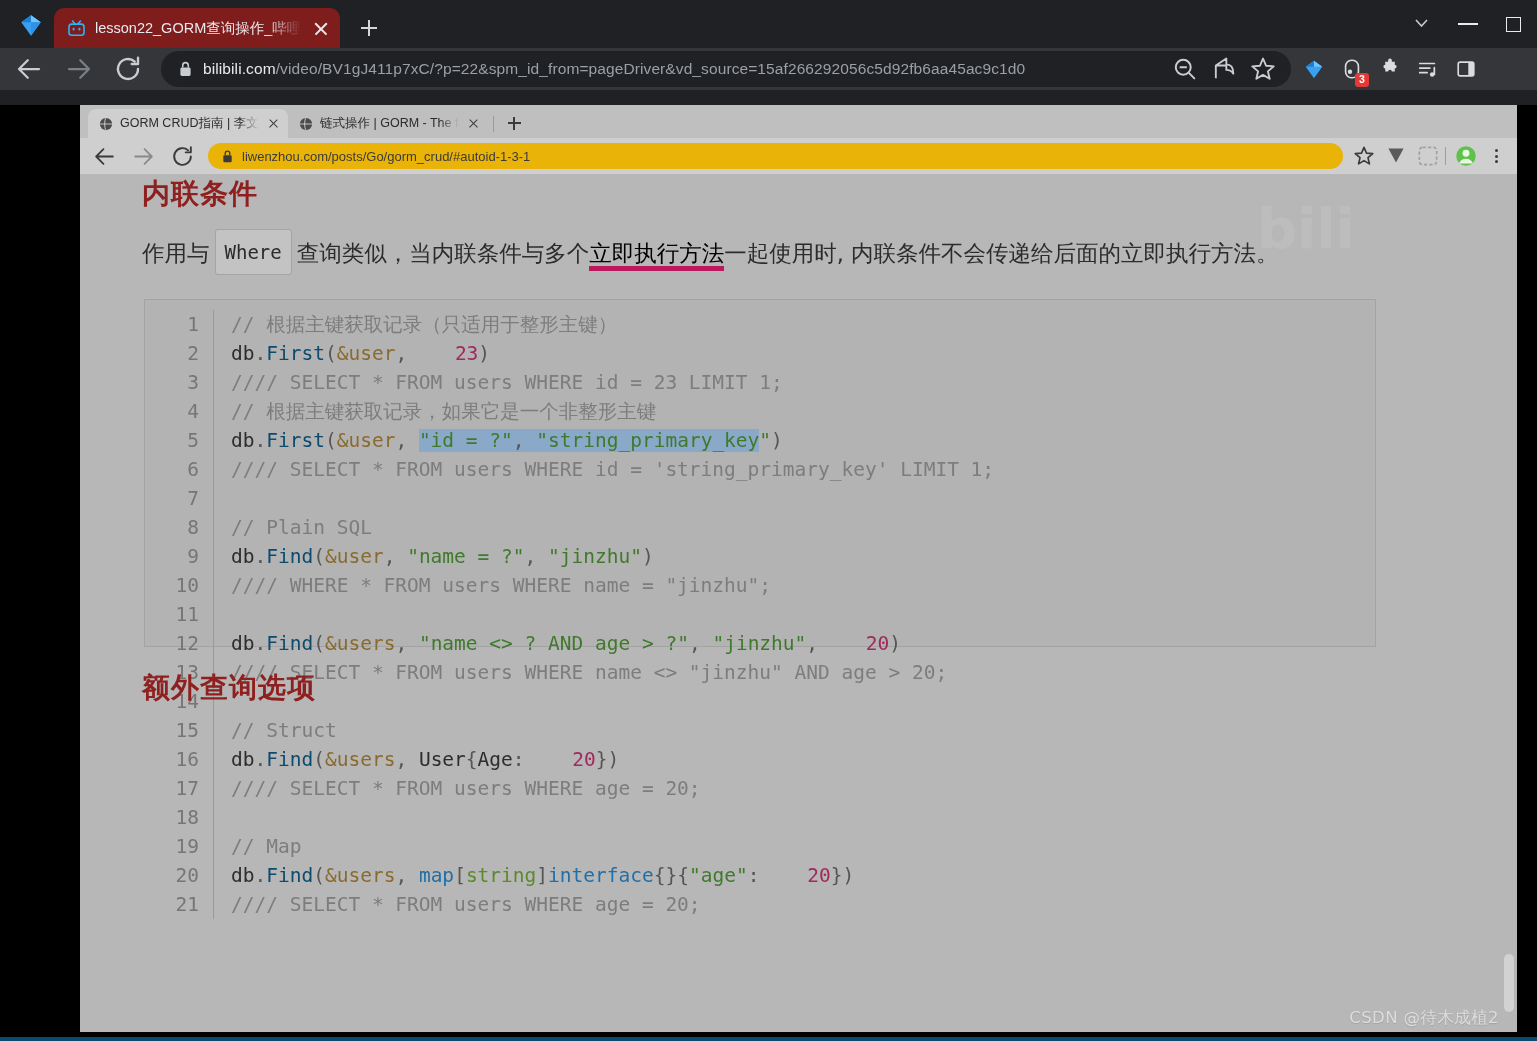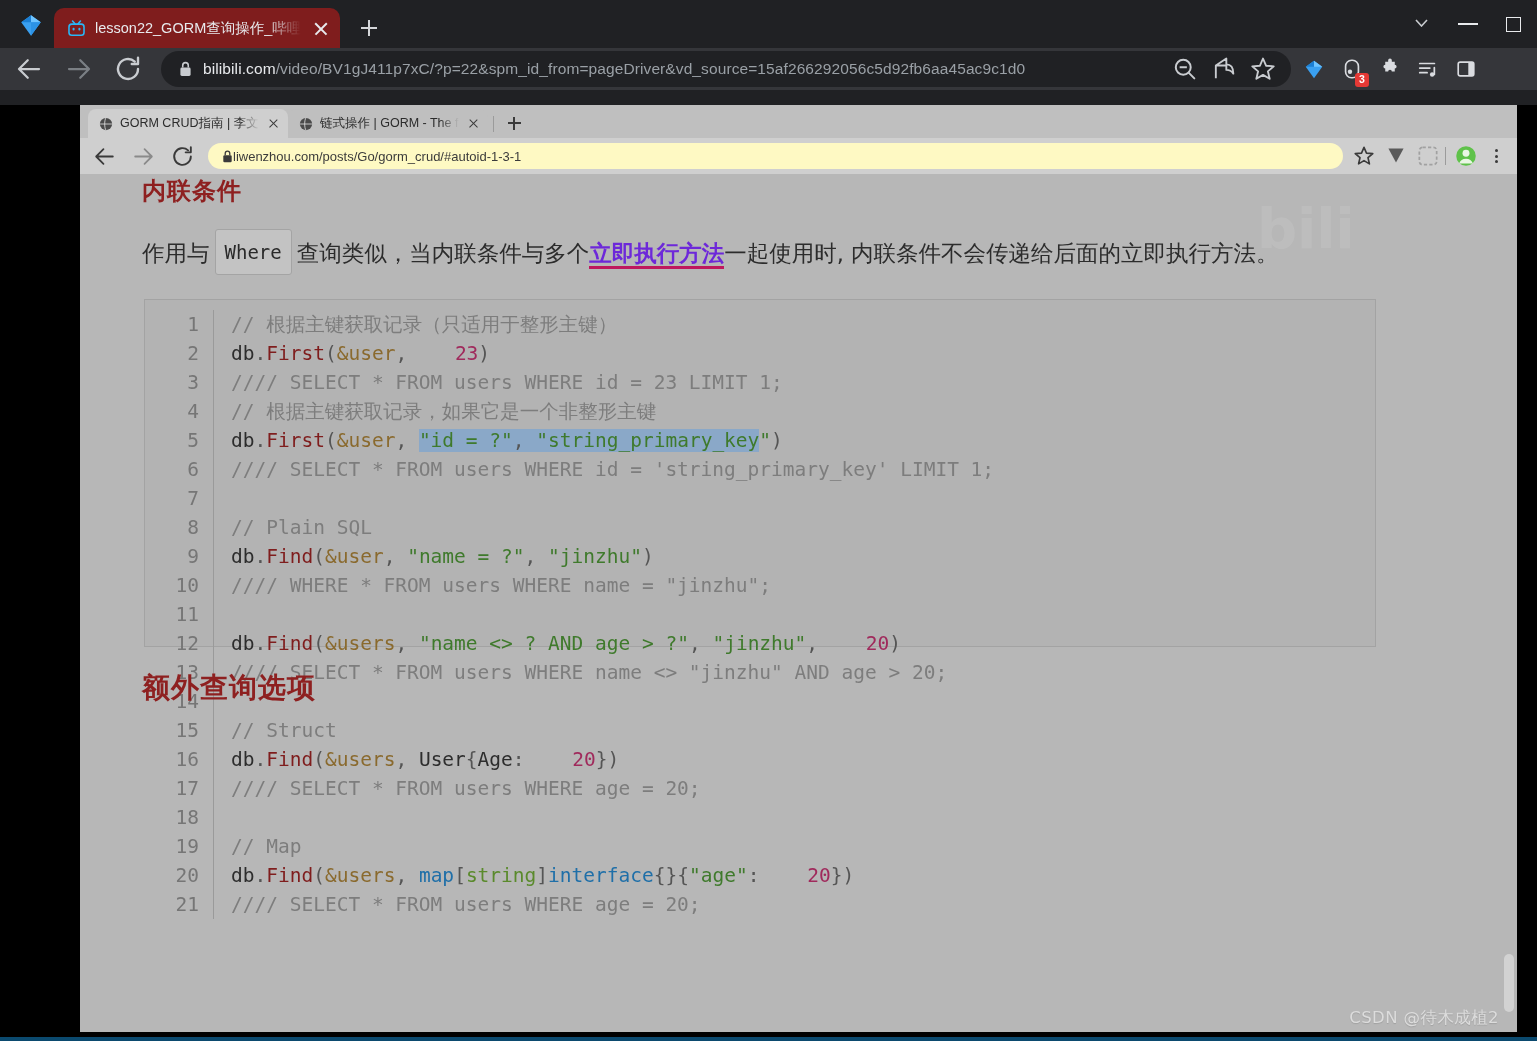--- a/index.html
+++ b/index.html
@@ -93,52 +93,52 @@
   .tab-sep { width:1px; height:16px; background:#9b9b9b; margin:0 5px 6px 5px; }
   #inner-newtab { width:24px; height:24px; margin:0 0 3px 3px; position:relative; }
   #inner-newtab::before,#inner-newtab::after{content:"";position:absolute;background:#3a3a3a;}
   #inner-newtab::before{left:6px;top:11.3px;width:13px;height:1.4px;}
   #inner-newtab::after{left:11.3px;top:6px;width:1.4px;height:13px;}
 
   #inner-toolbar { position:absolute; left:0; top:33px; width:1437px; height:36px;
                    background:#cfcfcf; display:flex; align-items:center; }
   .inner-nav { width:25px; height:25px; position:relative; flex:0 0 auto; color:#3a3a3a; }
   #inner-omnibox { margin-left:13px; height:26px; flex:1 1 auto; max-width:1238px;
-                   background:#fef9c3; border-radius:13px; display:flex; align-items:center;
-                   padding:0 10px 0 14px; }
+                   background:#eab308; border-radius:13px; display:flex; align-items:center;
+                   padding:0 10px 0 14px; gap:9px; }
   #inner-url { font-size:13px; color:#3b3b3b; white-space:nowrap; overflow:hidden; }
   .inner-tb-ico { width:26px; height:26px; position:relative; flex:0 0 auto; }
 
   
   #inner-page { position:absolute; left:0; top:69px; width:1437px; height:858px;
                 background:#b7b7b7; overflow:hidden; }
 
-  #h-inner-conditions { position:absolute; left:62px; top:1px; font-size:24px;
+  #h-inner-conditions { position:absolute; left:62px; top:1px; font-size:28px;
       font-weight:bold; color:#8e2020; font-family:"DejaVu Sans", sans-serif;
       letter-spacing:1px; }
 
   #intro-para { position:absolute; left:62px; top:55px; width:1250px; font-size:22.5px;
       color:#2c2c2c; line-height:40px; white-space:nowrap;
       font-family:"DejaVu Sans", sans-serif; }
   .code-badge { display:inline-block; font-family:"DejaVu Sans Mono", monospace;
       font-size:19px; background:#c3c3c3; border:1px solid #a4a4a4; border-radius:3px;
       padding:2px 9px; margin:0 5px; vertical-align:2px; color:#2a2a2a; }
-  .inline-link { color:#6d28d9; border-bottom:3px solid #be185d;font-weight:bold; }
+  .inline-link { color:#000000; border-bottom:5px solid #be185d; }
 
   #code-block { position:absolute; left:64px; top:125px; width:1232px; height:348px;
       background:#b3b3b3; border:1px solid #a3a3a3; }
   #code-rows { position:absolute; left:22px; top:10px; right:6px; bottom:6px;
       font-family:"DejaVu Sans Mono", monospace; font-size:19.5px; line-height:29px; }
   .crow { display:flex; align-items:flex-start; height:29px; white-space:pre; }
   .lnum { width:46px; text-align:right; color:#767676; flex:0 0 auto;
           padding-right:14px; }
   .gutter { width:1px; background:#9a9a9a; align-self:stretch; flex:0 0 auto; }
   .ctext { padding-left:17px; color:#2d2d2d; }
   .cm { color:#7d7d7d; }            
-  .fn { color:#7f1d1d;text-align:right; }            
+  .fn { color:#0c4a6e;text-align:right; }            
   .pk { color:#8a6a2e; }            
   .st { color:#3f7a2c; }            
   .nu { color:#a02a5c;margin-left:36px; }            
   .kw { color:#1f6fa8; }            
   .ty { color:#5a8a2c;margin-top:16px; }            
   .pn { color:#555; }               
   .sel{ background:#8aa8c8; }       
 
   #h-extra-options { position:absolute; left:62px; top:495px; font-size:28px;
       font-weight:bold; color:#8e2020; font-family:"DejaVu Sans", sans-serif;

